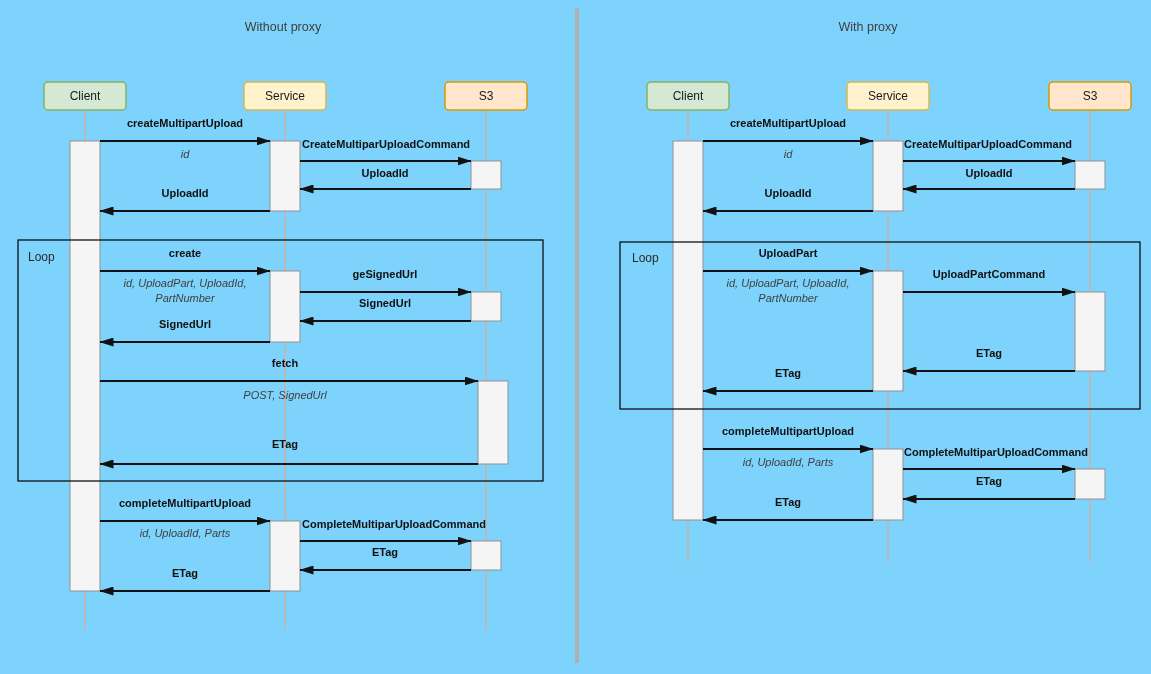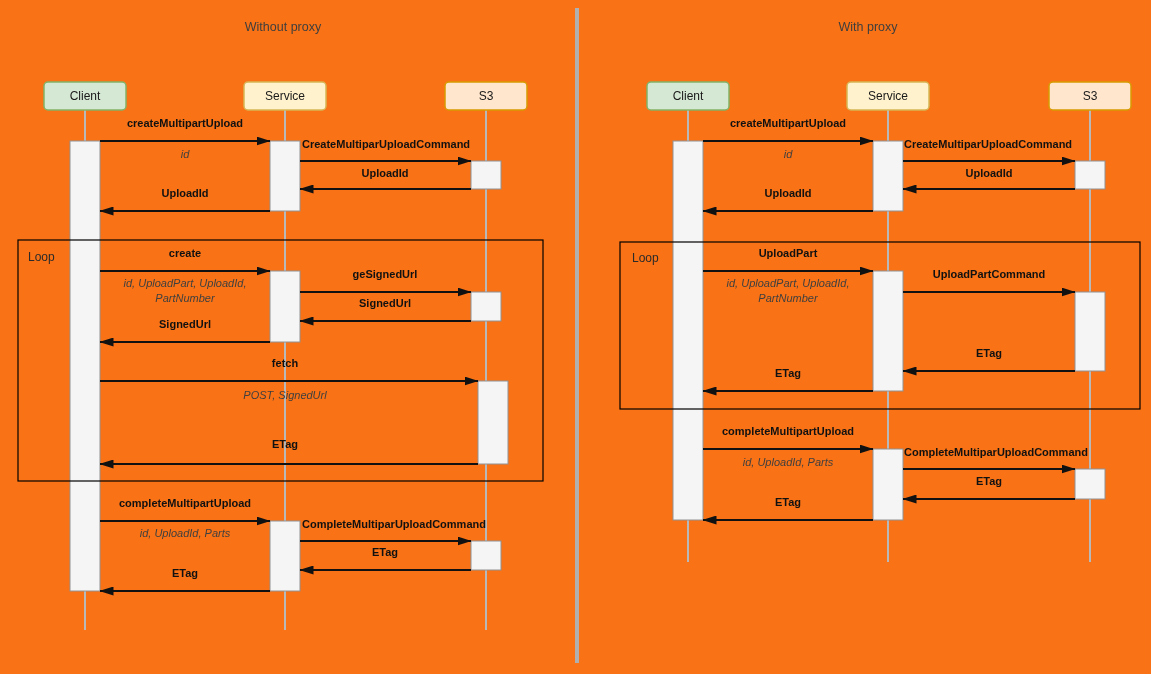--- a/index.html
+++ b/index.html
@@ -1,16 +1,16 @@
 <!DOCTYPE html>
 <html><head>
 <meta charset="utf-8">
 <style>
   html,body{margin:0;padding:0;background:#ffffff;}
-  .canvas{position:relative;width:1151px;height:674px;background:#f97316;overflow:hidden;}
+  .canvas{position:relative;width:1151px;height:674px;background:#7dd3fc;overflow:hidden;}
   svg{display:block;}
   text{font-family:"Liberation Sans",sans-serif;fill:#1a1a1a;}
   .title{font-size:12.5px;fill:#3e3e3e;}
   .pname{font-size:12px;fill:#1a1a1a;}
   .label{font-size:11px;font-weight:700;fill:#111111;}
   .note{font-size:11px;font-style:italic;fill:#3f3f3f;}
   .frame-label{font-size:12px;fill:#2a2a2a;}
   .lifeline{stroke-width:2;}
   .activation{stroke-width:1;}
   .frame{fill:none;stroke-width:1.2;}

